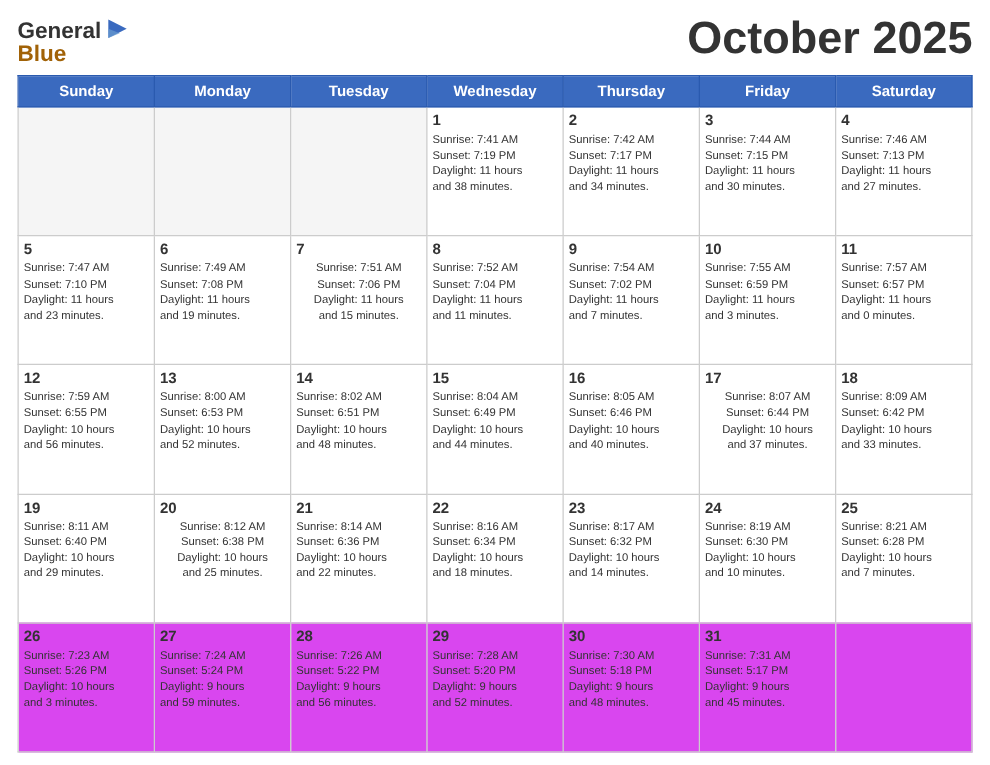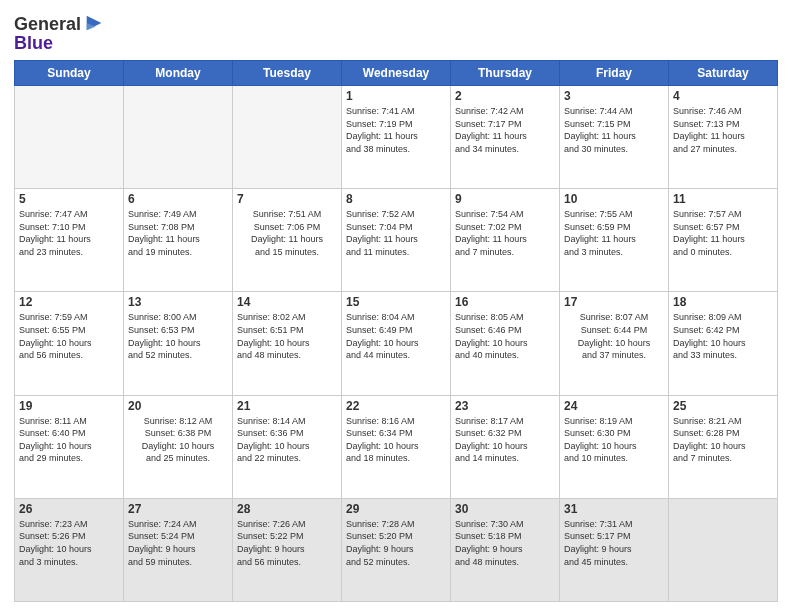--- a/index.html
+++ b/index.html
@@ -69,21 +69,21 @@
       vertical-align: top;
       padding: 3px 4px;
       font-size: 9.5px;
       color: #333;
       background: #fff;
     }
     .calendar td.empty {
       background: #f5f5f5;
     }
     .calendar td.last-row {
-      background: #e5e5e5;
+      background: #d946ef;
     }
     .day-number {
       font-size: 12px;
       font-weight: bold;
       color: #333;
       display: block;
       margin-bottom: 2px;
     }
     .day-info {
       font-size: 9px;
@@ -102,24 +102,25 @@
   <div class="header">
     <div class="logo">
       <div>
         <div style="display:flex;align-items:center;">
           <span class="logo-general" style="font-size:18px;font-weight:bold;color:#333;">General</span>
           <svg class="logo-icon" viewBox="0 0 24 24" style="margin-left:2px;margin-top:-4px;">
             <polygon points="4,20 20,12 4,4" fill="#3a6abf"></polygon>
             <polygon points="4,20 14,16 4,12" fill="#6a9cd0" opacity="0.7"></polygon>
           </svg>
         </div>
-        <div class="logo-blue" style="font-size:18px;font-weight:bold;color:#4c1d95;margin-top:-2px;">Blue</div>
+        <div class="logo-blue" style="font-size:18px;font-weight:bold;color:#a16207;margin-top:-2px;">Blue</div>
       </div>
     </div>
     <div class="title-block">
+      <div class="month-title">October 2025</div>
     </div>
   </div>
 
   <table class="calendar">
     <thead>
       <tr>
 
       <th>Sunday</th>
           <th>Monday</th>
           <th>Tuesday</th>

